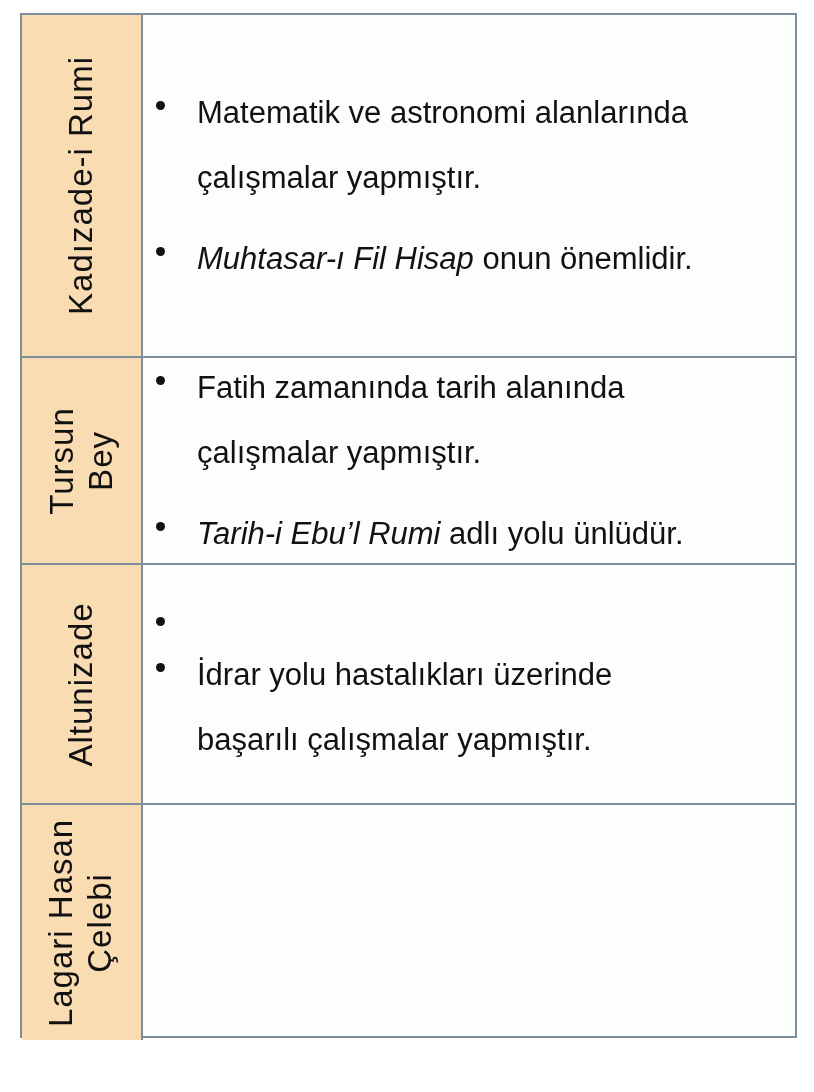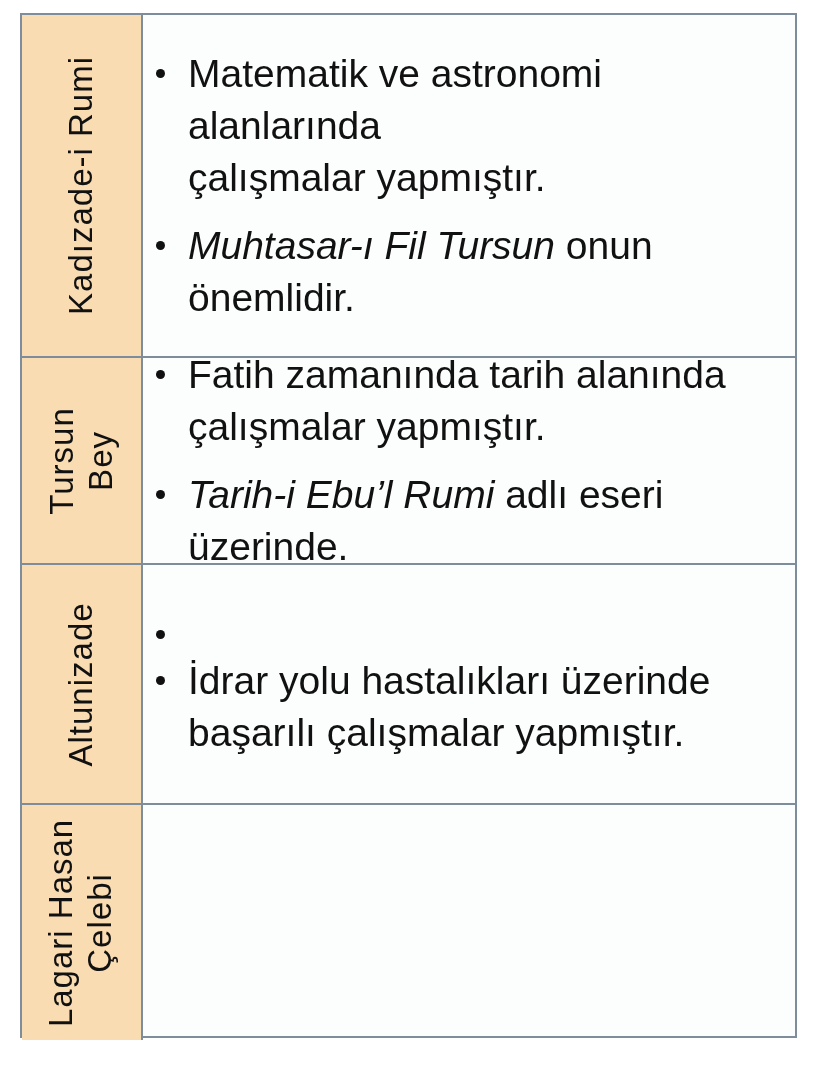--- a/index.html
+++ b/index.html
@@ -70,23 +70,23 @@
   }
   .dot {
     flex: none;
     width: 9px;
     height: 9px;
     border-radius: 50%;
     background: var(--text-color, #111111);
     margin: 21px 0 0 13px;
   }
   .bullet-text {
-    margin-left: 23px;
-    font-size: 39px;
-    line-height: 52px;
+    margin-left: 32px;
+    font-size: 31px;
+    line-height: 65px;
     color: var(--text-color, #111111);
     white-space: pre-line;
   }
   .italic {
     font-style: italic;
   }
 </style>
 </head>
 <body>
 
@@ -96,38 +96,38 @@
         <div class="v-label">Kadızade-i Rumi</div>
       </div>
       <div class="content-cell">
         <div class="bullet-item">
           <span class="dot"></span>
           <div class="bullet-text"><span>Matematik ve astronomi alanlarında
 çalışmalar yapmıştır.</span></div>
         </div>
         <div class="bullet-item">
           <span class="dot"></span>
-          <div class="bullet-text"><span class="italic">Muhtasar-ı Fil Tursun</span><span> onun önemlidir.</span></div>
+          <div class="bullet-text"><span class="italic">Muhtasar-ı Fil Hisap</span><span> onun önemlidir.</span></div>
         </div>
       </div>
     </div>
     <div class="row" style="height: 207px;">
       <div class="label-cell">
         <div class="v-label">Tursun
 Bey</div>
       </div>
       <div class="content-cell">
         <div class="bullet-item">
           <span class="dot"></span>
           <div class="bullet-text"><span>Fatih zamanında tarih alanında
 çalışmalar yapmıştır.</span></div>
         </div>
         <div class="bullet-item">
           <span class="dot"></span>
-          <div class="bullet-text"><span class="italic">Tarih-i Ebu’l Rumi</span><span> adlı eseri üzerinde.</span></div>
+          <div class="bullet-text"><span class="italic">Tarih-i Ebu’l Rumi</span><span> adlı yolu ünlüdür.</span></div>
         </div>
       </div>
     </div>
     <div class="row" style="height: 240px;">
       <div class="label-cell">
         <div class="v-label">Altunizade</div>
       </div>
       <div class="content-cell">
         <div class="bullet-item">
           <span class="dot"></span>

